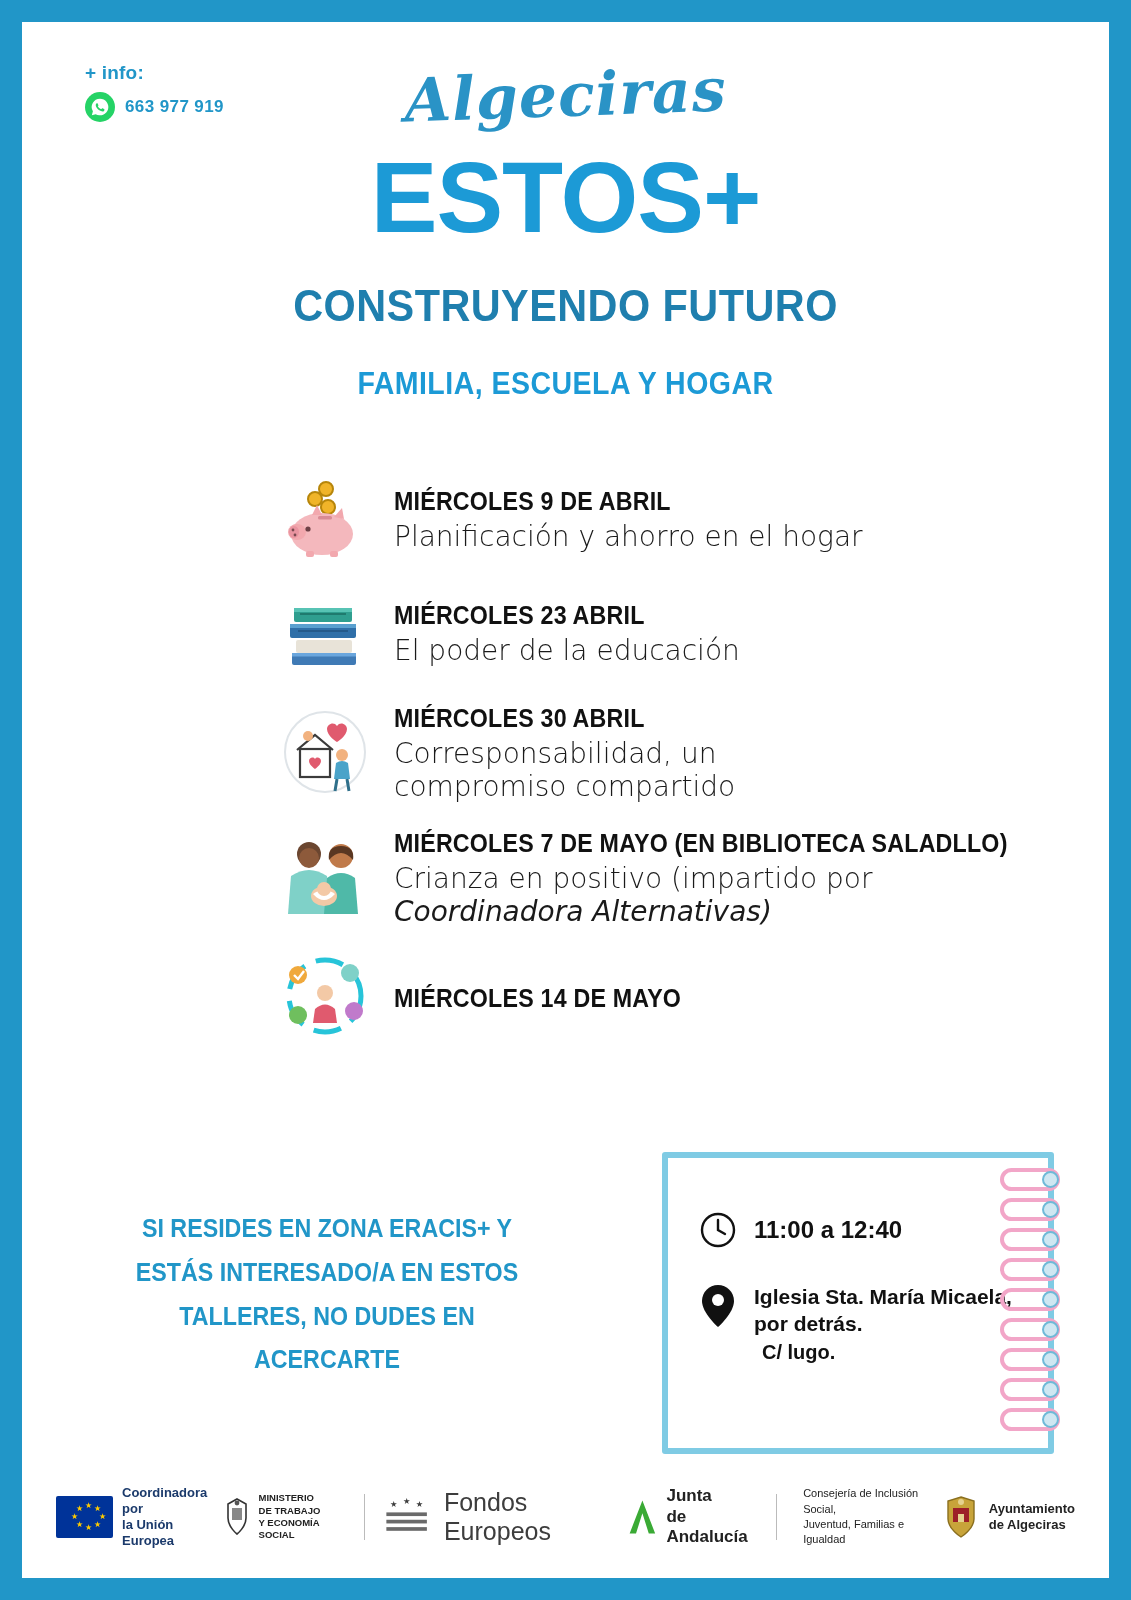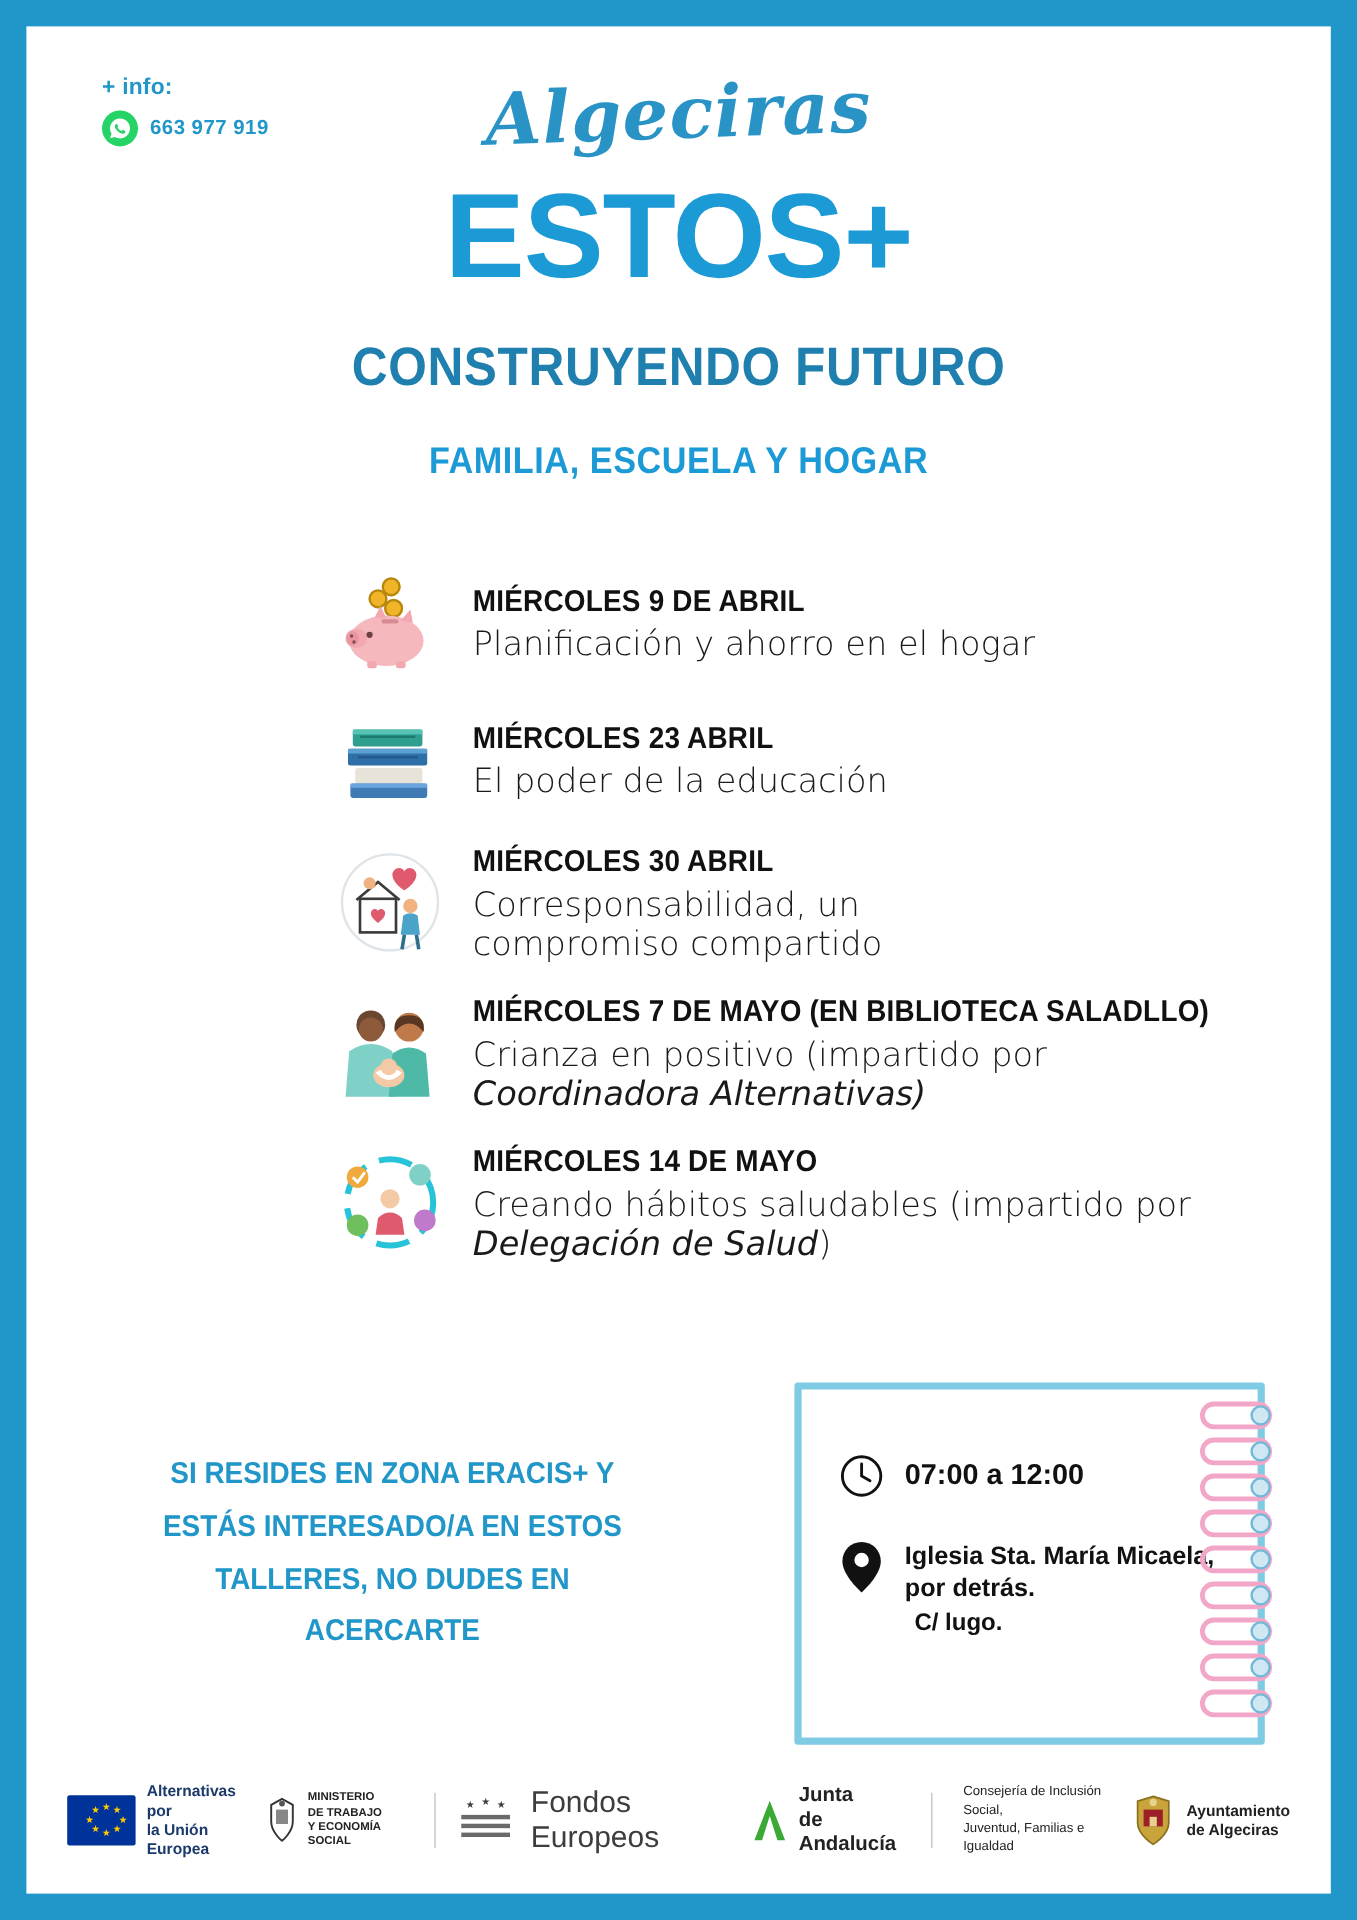--- a/index.html
+++ b/index.html
@@ -437,37 +437,36 @@
           <path d="M35 56 q10 -9 20 0 l2 14 h-24 z" fill="#e05a6e"></path>
           <circle cx="18" cy="22" r="9" fill="#f0a93c"></circle>
           <circle cx="70" cy="20" r="9" fill="#7fd1c8"></circle>
           <circle cx="74" cy="58" r="9" fill="#c07acb"></circle>
           <circle cx="18" cy="62" r="9" fill="#6fbf5e"></circle>
           <path d="M14 22 l4 4 l6 -8" stroke="#fff" stroke-width="2.4" fill="none"></path>
         </svg>
       </div>
       <div class="sched-text">
         <div class="sched-date">MIÉRCOLES 14 DE MAYO</div>
-        <div class="sched-desc" style="max-width:640px"><span>Creando hábitos saludables (impartido por </span><span class="ital">Delegación de Salud</span><span>)</span></div>
       </div>
     </div>
 
   </div>
 
   <div class="msg">SI RESIDES EN ZONA ERACIS+ Y ESTÁS INTERESADO/A EN ESTOS TALLERES, NO DUDES EN ACERCARTE</div>
 
   <div class="note-card">
     <div class="note-row time">
       <span class="note-icon">
         <svg width="40" height="40" viewBox="0 0 40 40">
           <circle cx="20" cy="20" r="16" fill="none" stroke="#111" stroke-width="2.4"></circle>
           <path d="M20 10 V20 L27 24" fill="none" stroke="#111" stroke-width="2.4" stroke-linecap="round"></path>
         </svg>
       </span>
-      <span class="note-time-text">07:00 a 12:00</span>
+      <span class="note-time-text">11:00 a 12:40</span>
     </div>
     <div class="note-row place">
       <span class="note-icon">
         <svg width="36" height="46" viewBox="0 0 36 46">
           <path d="M18 2 C9 2 2 9 2 18 c0 12 16 26 16 26 s16 -14 16 -26 c0 -9 -7 -16 -16 -16z" fill="#111"></path>
           <circle cx="18" cy="17" r="6" fill="#ffffff"></circle>
         </svg>
       </span>
       <span class="note-place-text">
         <span>Iglesia Sta. María Micaela,</span><br>
@@ -513,21 +512,21 @@
         <span class="eu-star" style="left:29px;top:6px">★</span>
         <span class="eu-star" style="left:38px;top:9px">★</span>
         <span class="eu-star" style="left:43px;top:17px">★</span>
         <span class="eu-star" style="left:38px;top:25px">★</span>
         <span class="eu-star" style="left:29px;top:28px">★</span>
         <span class="eu-star" style="left:20px;top:25px">★</span>
         <span class="eu-star" style="left:15px;top:17px">★</span>
         <span class="eu-star" style="left:20px;top:9px">★</span>
       </div>
       <div class="eu-text">
-        <div>Alternativas por</div>
+        <div>Coordinadora por</div>
         <div>la Unión Europea</div>
       </div>
     </div>
 
     <div class="logo">
       <div class="min-crest">
         <svg width="26" height="40" viewBox="0 0 26 40">
           <path d="M13 2 l9 5 v14 c0 9 -9 16 -9 16 s-9 -7 -9 -16 V7 z" fill="none" stroke="#333" stroke-width="1.6"></path>
           <rect x="8" y="11" width="10" height="12" fill="#888"></rect>
           <circle cx="13" cy="6" r="2.4" fill="#555"></circle>

